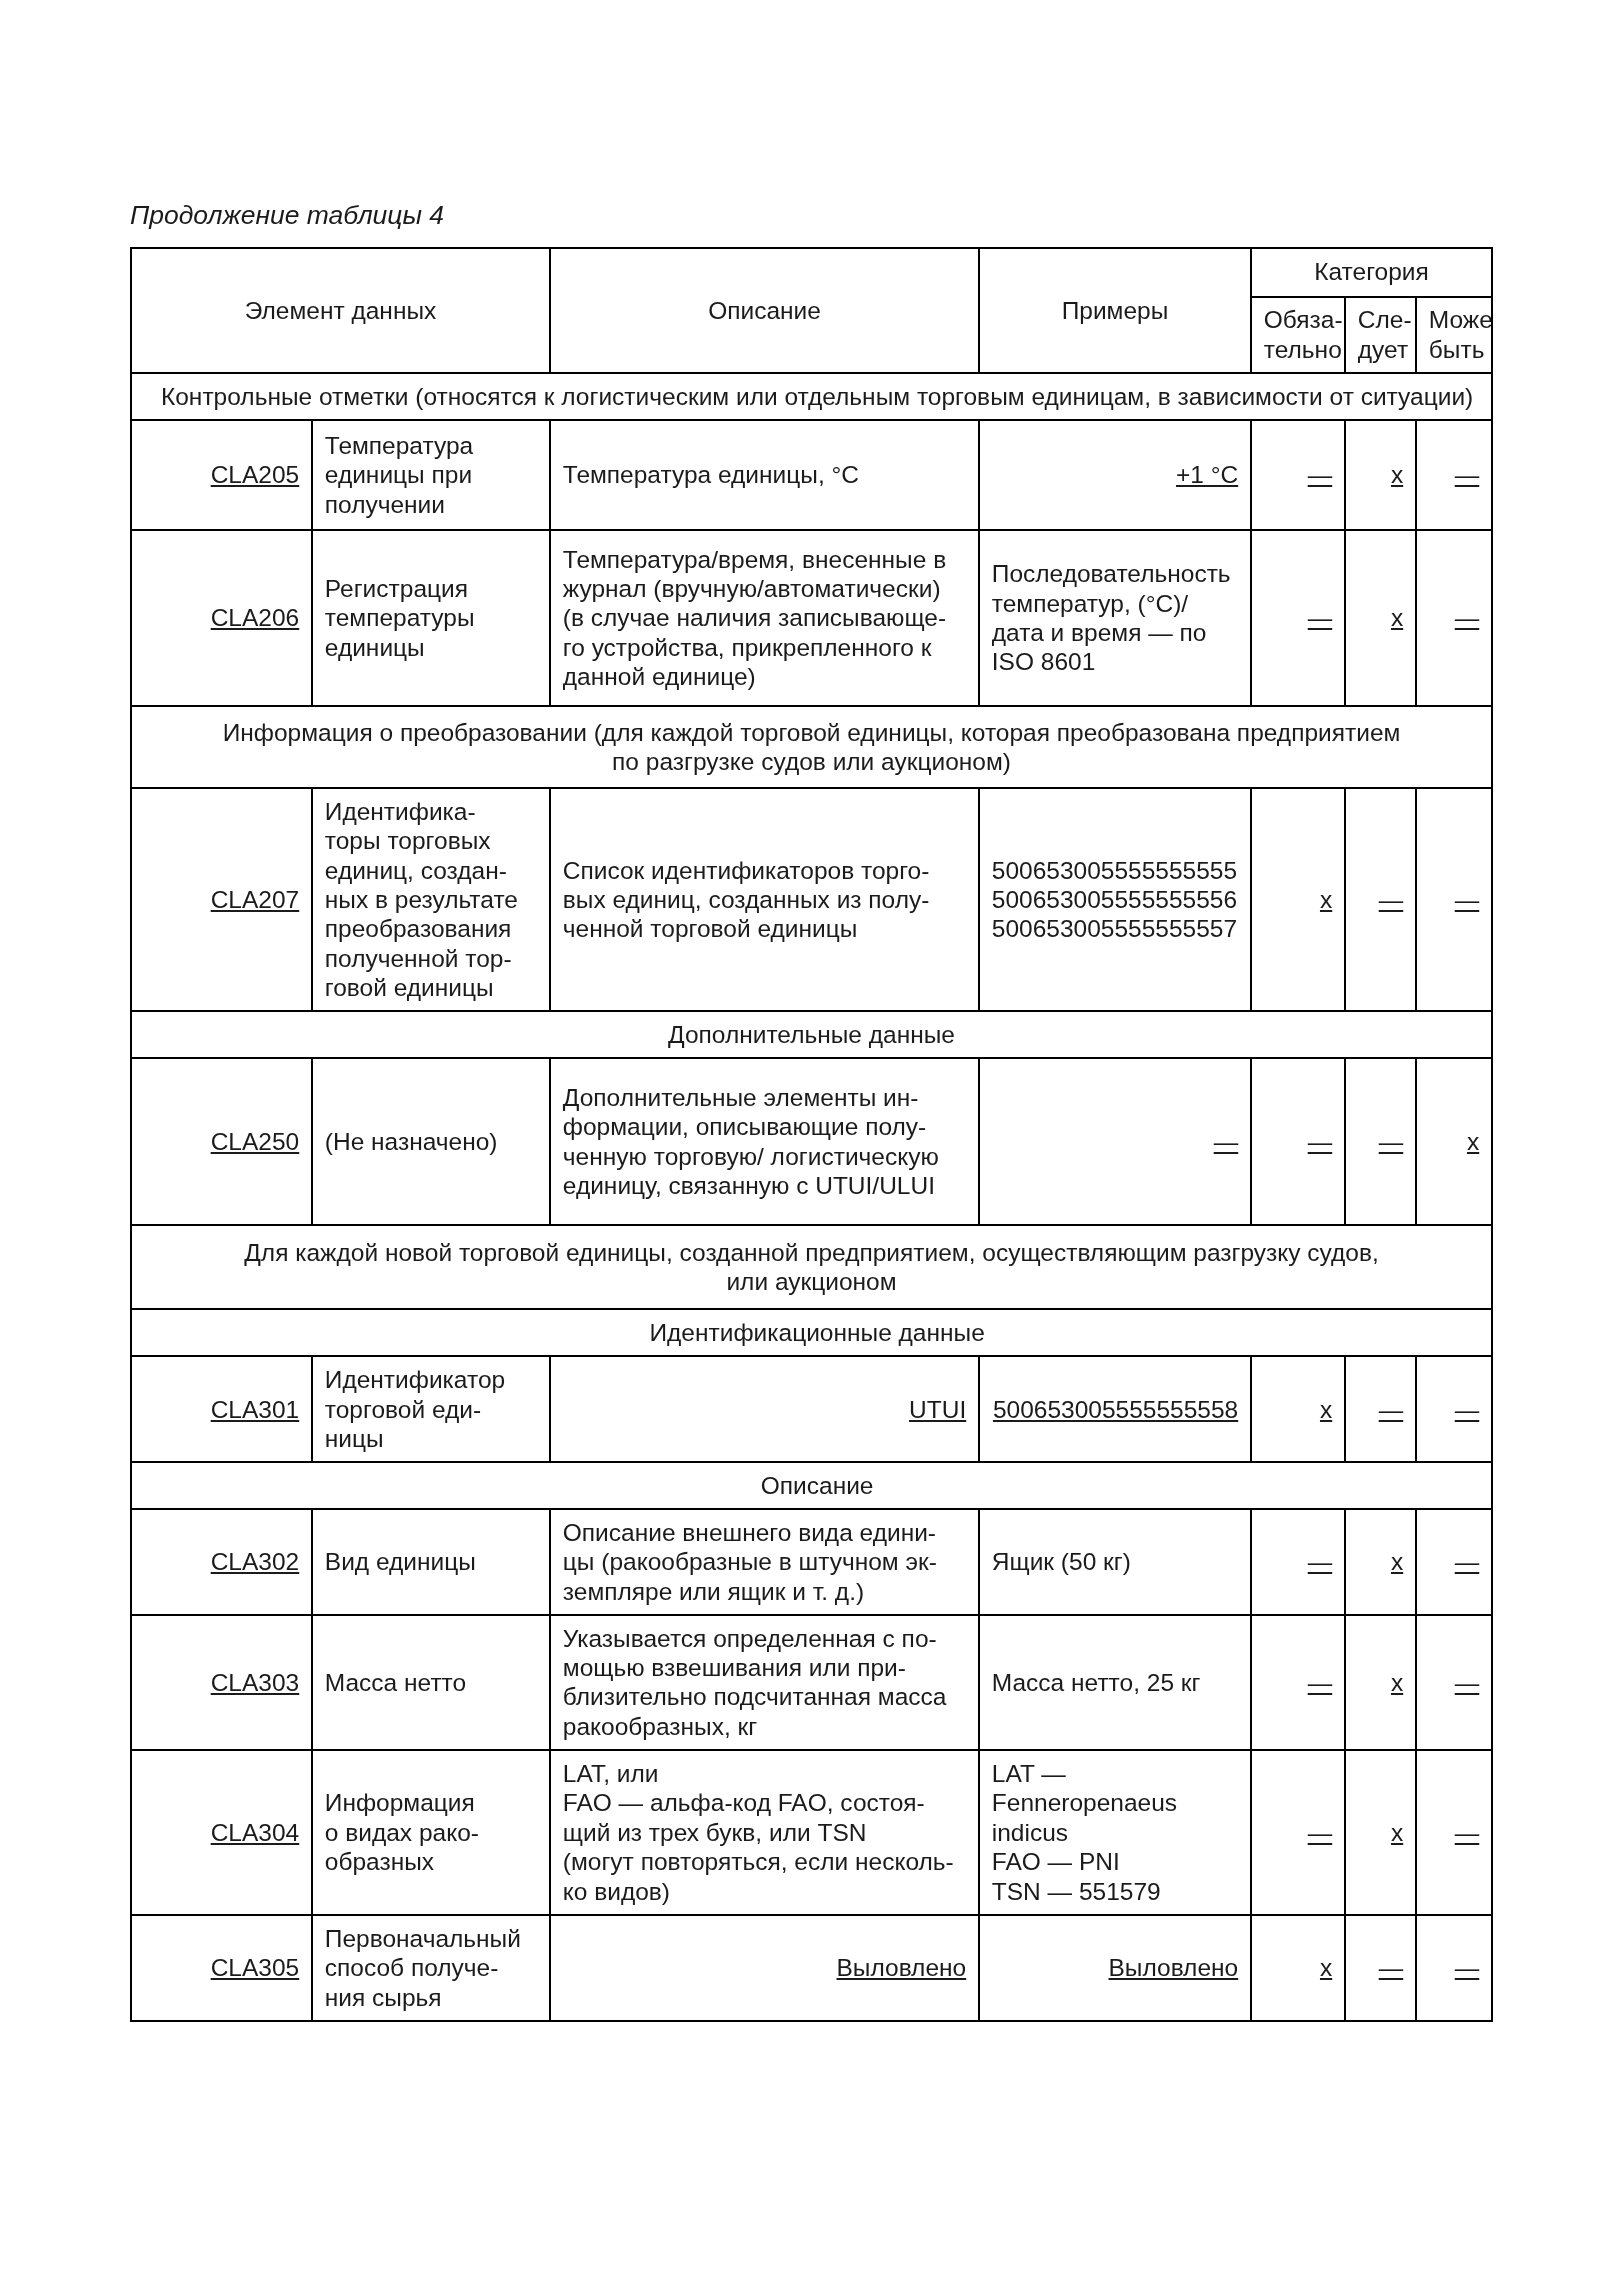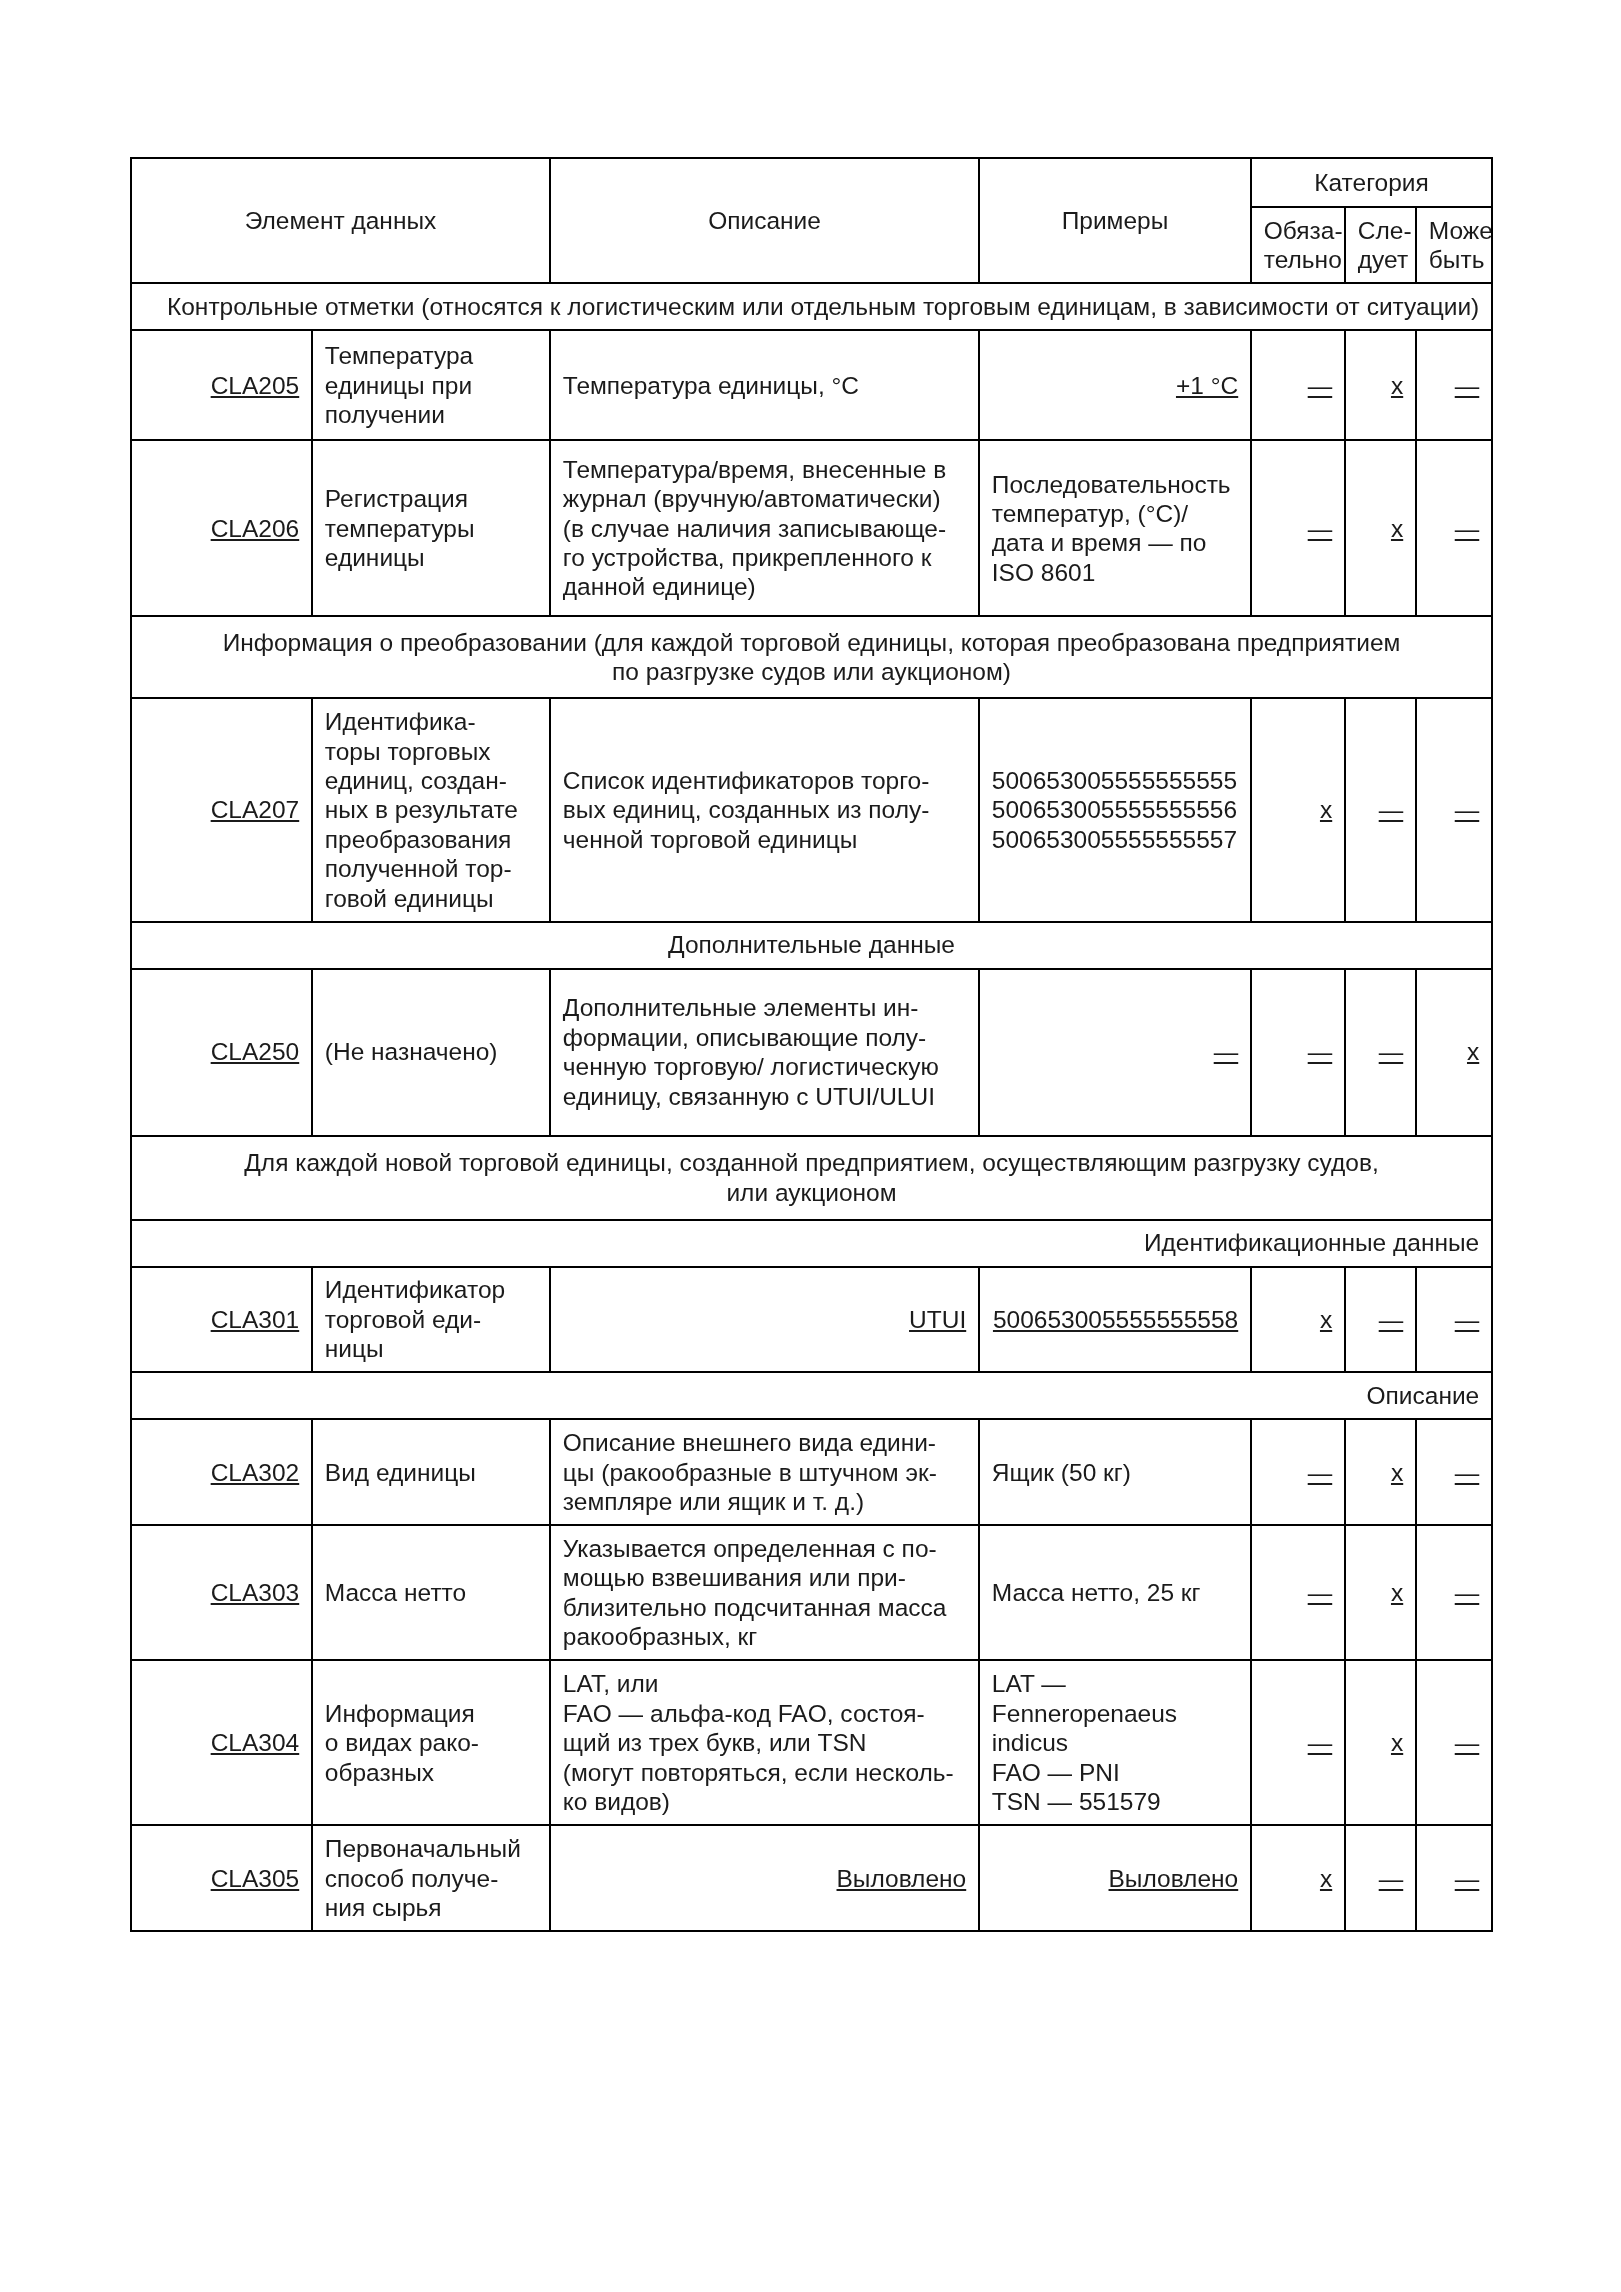--- a/index.html
+++ b/index.html
@@ -41,35 +41,36 @@
   }
   tr.thead2 th{border-bottom:2.9px solid #000;}
   td.center{text-align:right;text-decoration:underline;}
   td.left{text-align:left;}
   th{text-align:center;}
   td.section{
     border-bottom:2.9px solid #000;
     border-top:2.9px solid #000;
   }
   td.section.sec-center{text-align:center;}
-  td.section.sec-left{text-align:right;padding-left:23px;margin-top:40px;}
+  td.section.sec-left{text-align:center;padding-left:23px;margin-top:40px;}
   td.name-cell{padding-left:13.7px;}
   td.desc-cell{padding-left:13.7px;padding-right:9.8px;}
   td.ex-cell{padding-left:11.8px;}
   .page-number{
     font-size:26.5px;
     margin-top:94px;
   }
 </style>
 </head>
 <body>
 
 <div class="page">
 
 
+  <div class="table-caption">Продолжение таблицы 4</div>
 
   <table class="gost">
     <colgroup>
       <col style="width:181px">
         <col style="width:238px">
         <col style="width:429px">
       <col style="width:272px">
         <col style="width:94px">
         <col style="width:71px">
         <col style="width:76px">

